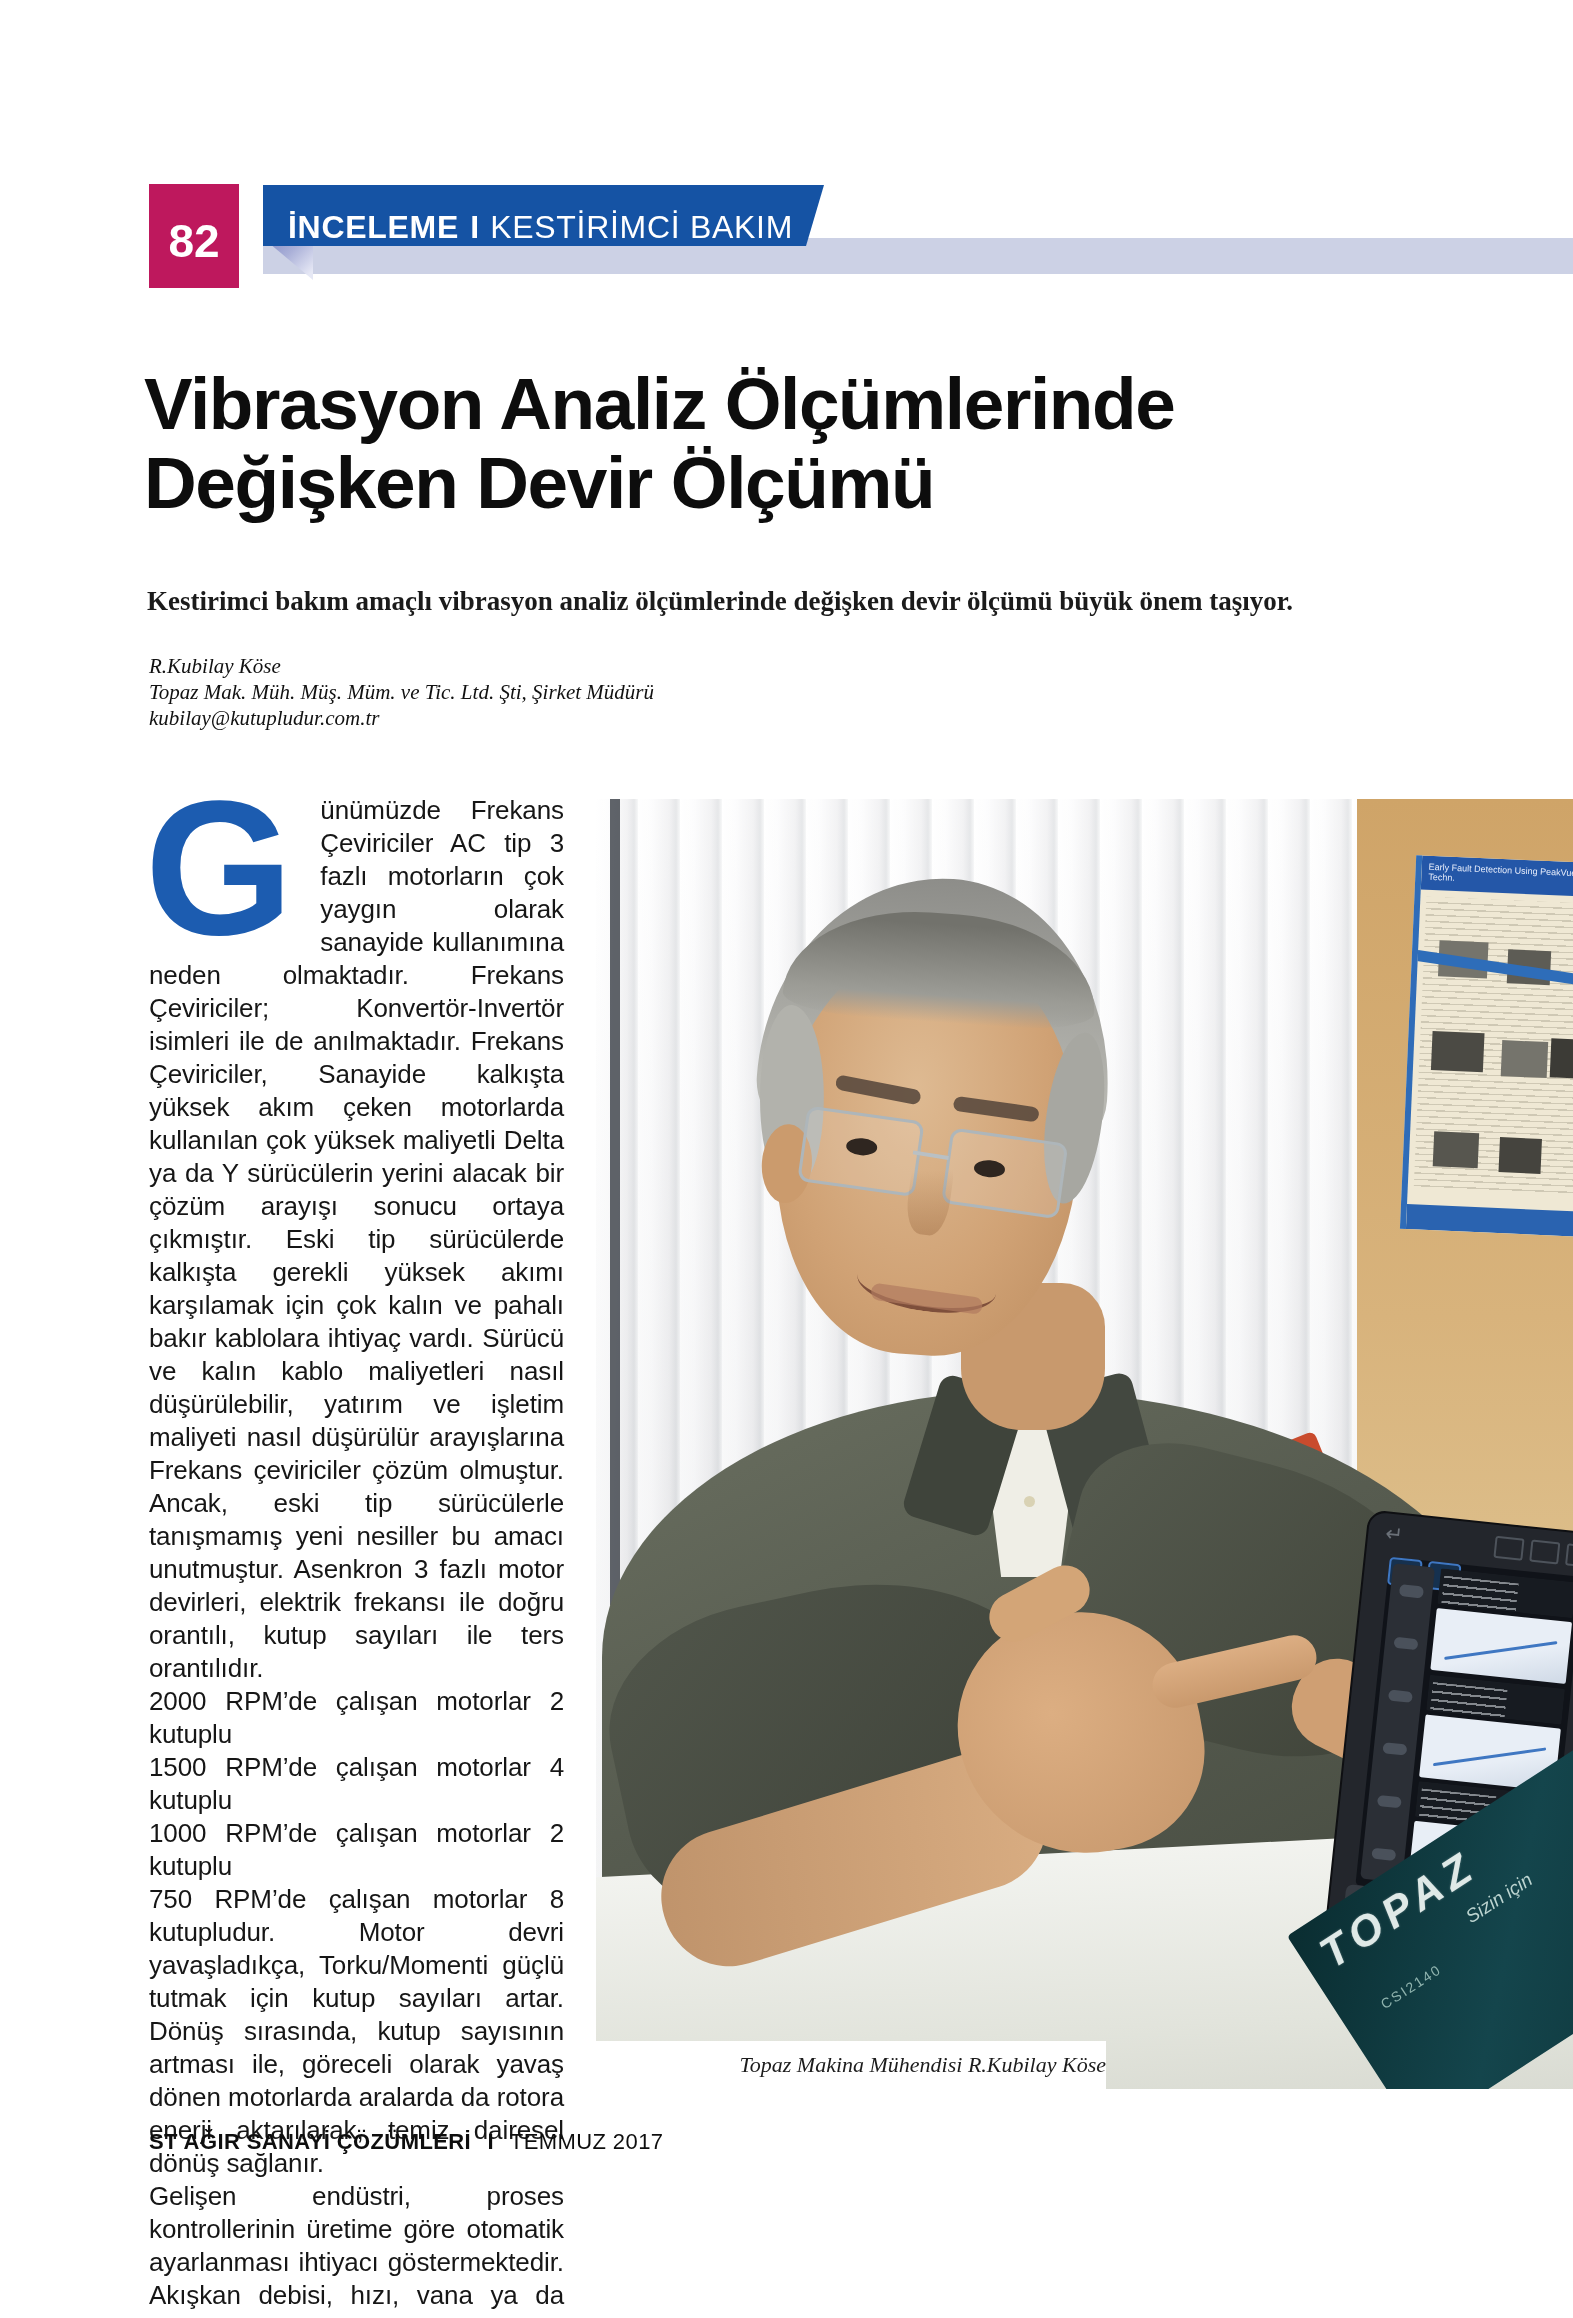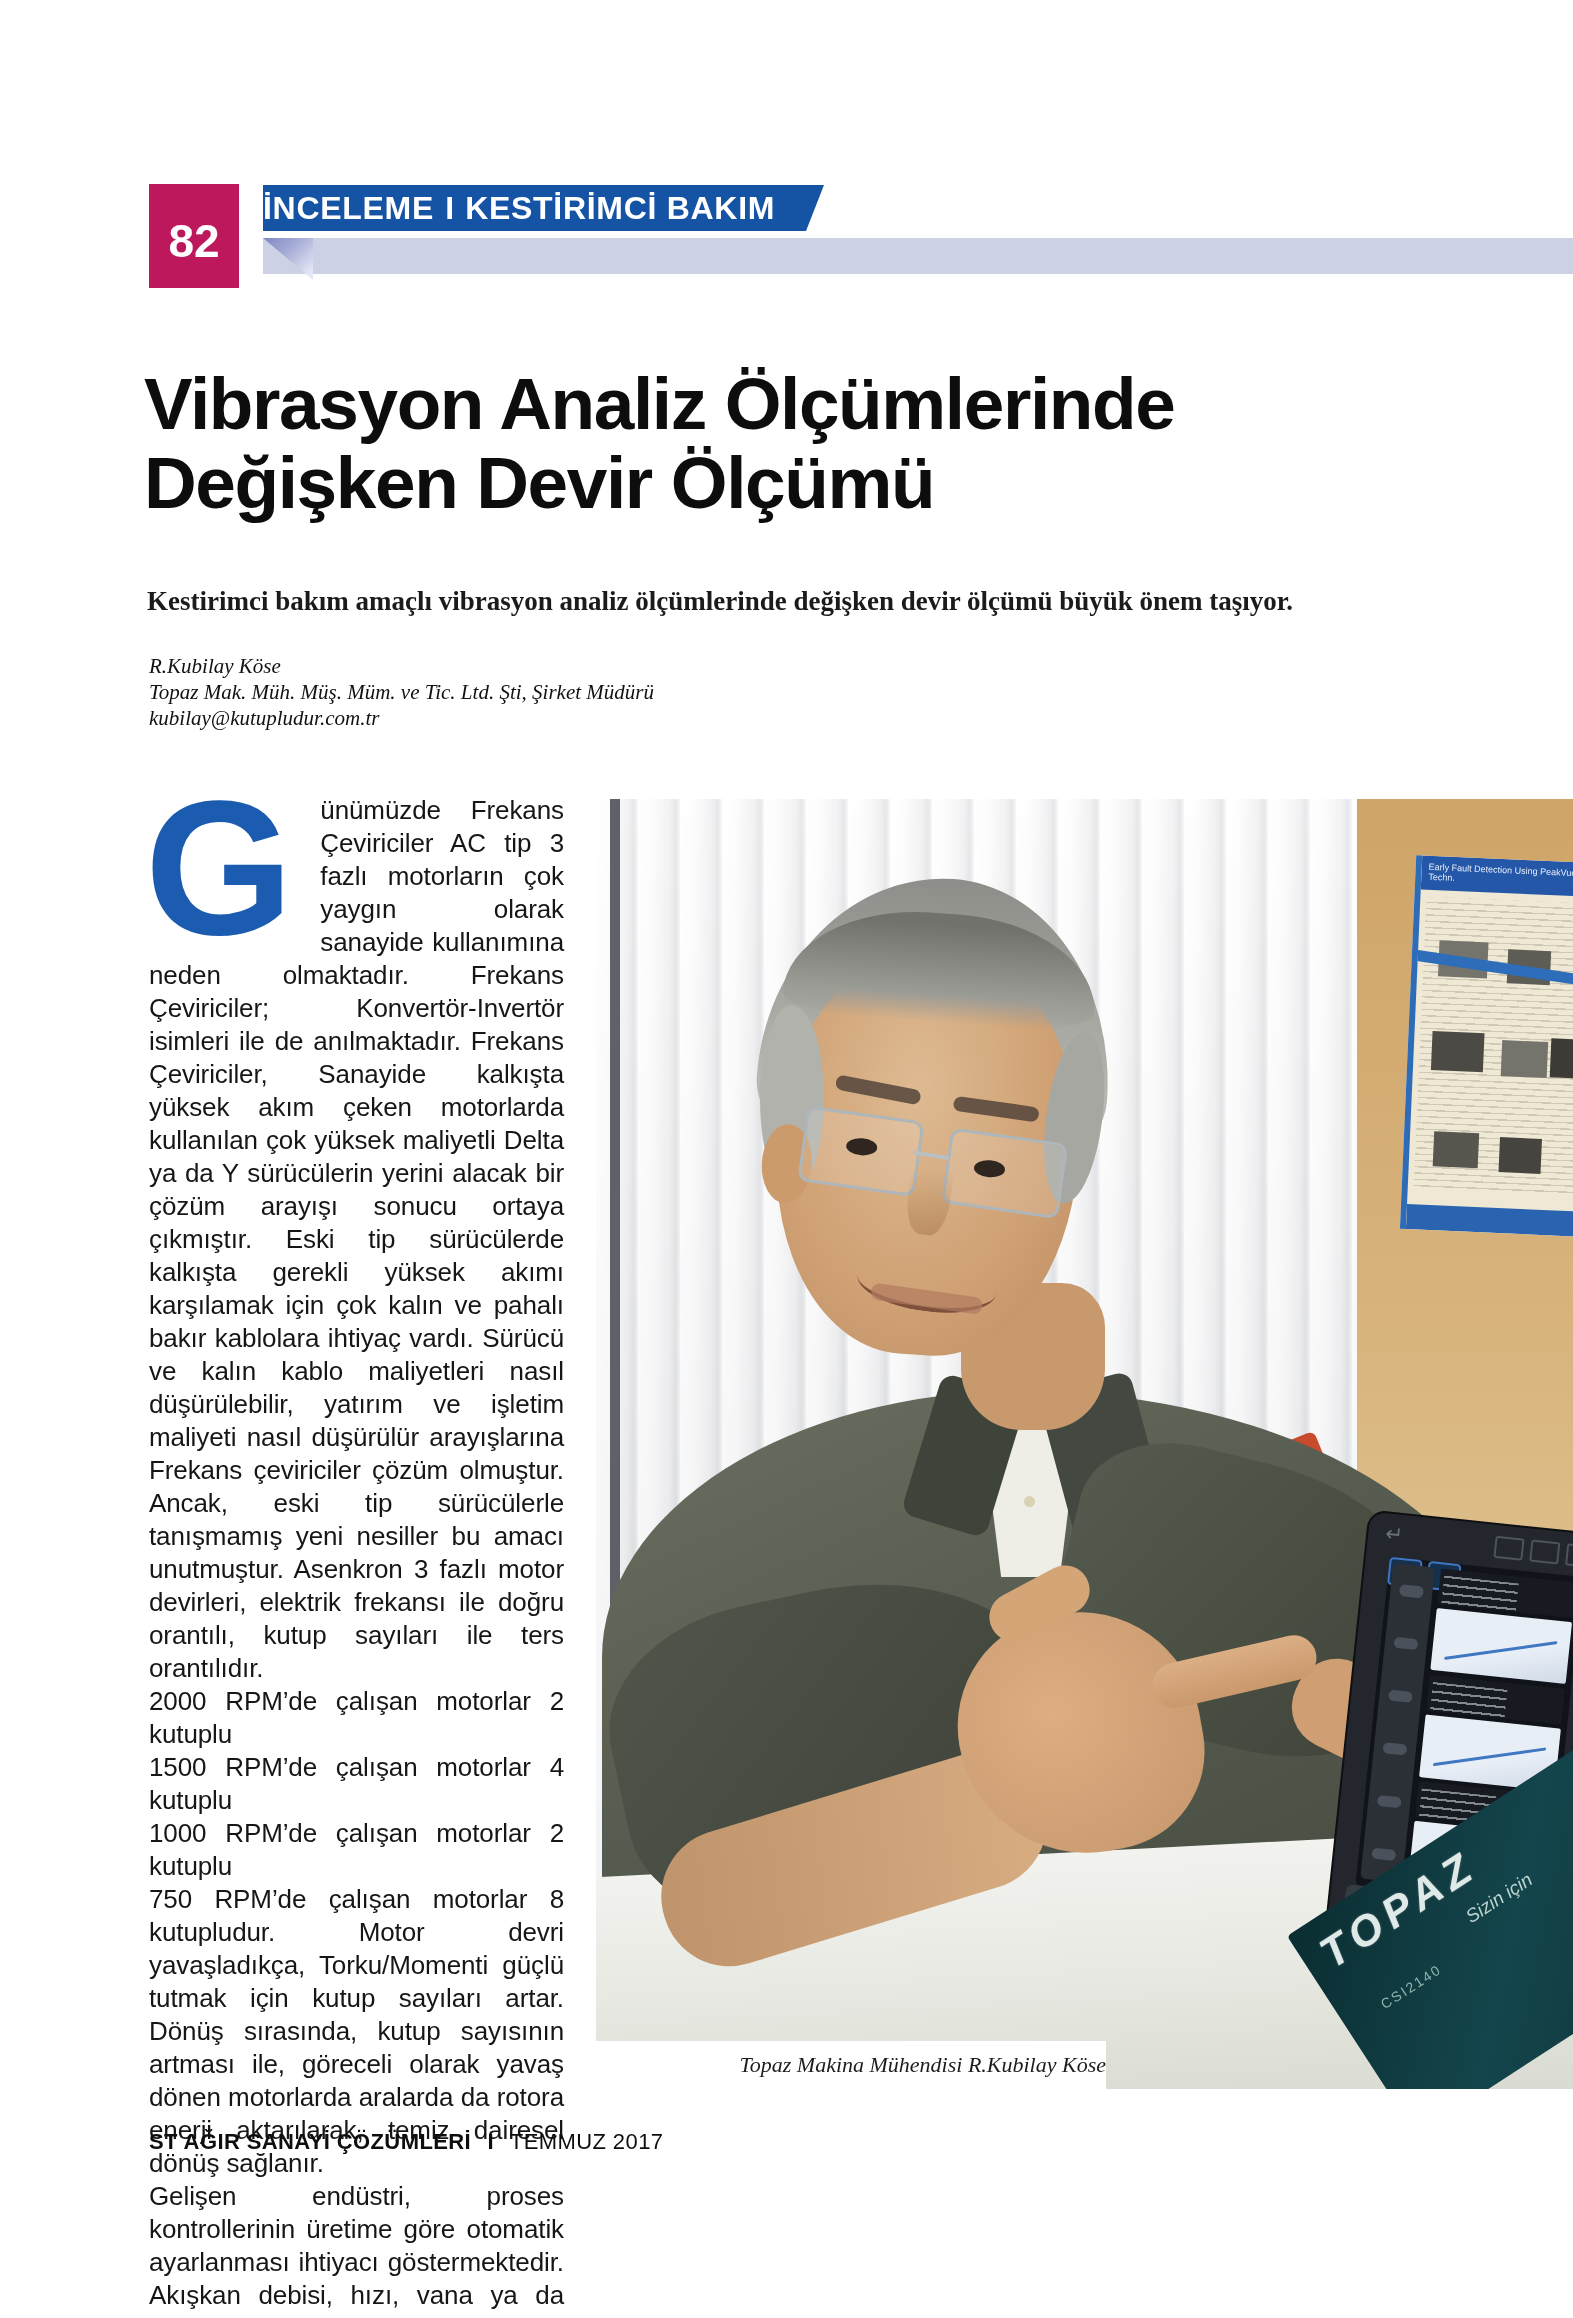--- a/index.html
+++ b/index.html
@@ -4,26 +4,26 @@
 <style>
   html,body{margin:0;padding:0;background:#888;}
   .page{position:relative;width:1573px;height:2319px;background:#ffffff;overflow:hidden;
         font-family:"Liberation Sans",sans-serif;color:#191919;}
   .abs{position:absolute;}
 
   
   .page-number-box{left:149px;top:184px;width:90px;height:104px;background:#be185d;
     display:flex;align-items:center;justify-content:center;}
   .page-number-box span{color:#fff;font-weight:bold;font-size:46px;margin-top:9.8px;}
-  .kicker-banner{left:263px;top:185px;width:561px;height:46px;background:#1553a4;
+  .kicker-banner{left:263px;top:185px;width:561px;height:61px;background:#1553a4;
     clip-path:polygon(0 0,100% 0,calc(100% - 18px) 100%,0 100%);
-    display:flex;align-items:center;box-sizing:border-box;color:#fff;font-size:32px;}
+    display:flex;align-items:flex-end;padding-left:25px;box-sizing:border-box;color:#fff;font-size:32px;}
   .kicker-banner .k-bold{font-weight:bold;letter-spacing:0.7px;}
   .kicker-banner .k-sep{font-weight:bold;margin:0 11.2px;}
-  .kicker-banner .k-rest{font-weight:700;letter-spacing:0.7px;}
+  .kicker-banner .k-rest{font-weight:400;letter-spacing:0.7px;}
   .lavender-band{left:263px;top:238px;width:1310px;height:36px;background:#ccd1e5;}
   .banner-fold{left:263px;top:238px;width:50px;height:42px;
     background:linear-gradient(135deg,#7f87c3 0%,#aab0d8 45%,#e6e8f5 90%);
     clip-path:polygon(0 0,100% 0,100% 100%);}
 
   
   .article-title{left:144px;top:365px;width:1234px;font-weight:bold;font-size:73px;
     line-height:1.08;letter-spacing:-1.4px;color:#0d0d0d;}
   .standfirst{left:147px;top:586px;width:1283px;font-family:"Liberation Serif",serif;
     font-weight:bold;font-size:27px;color:#1b1b1b;}

